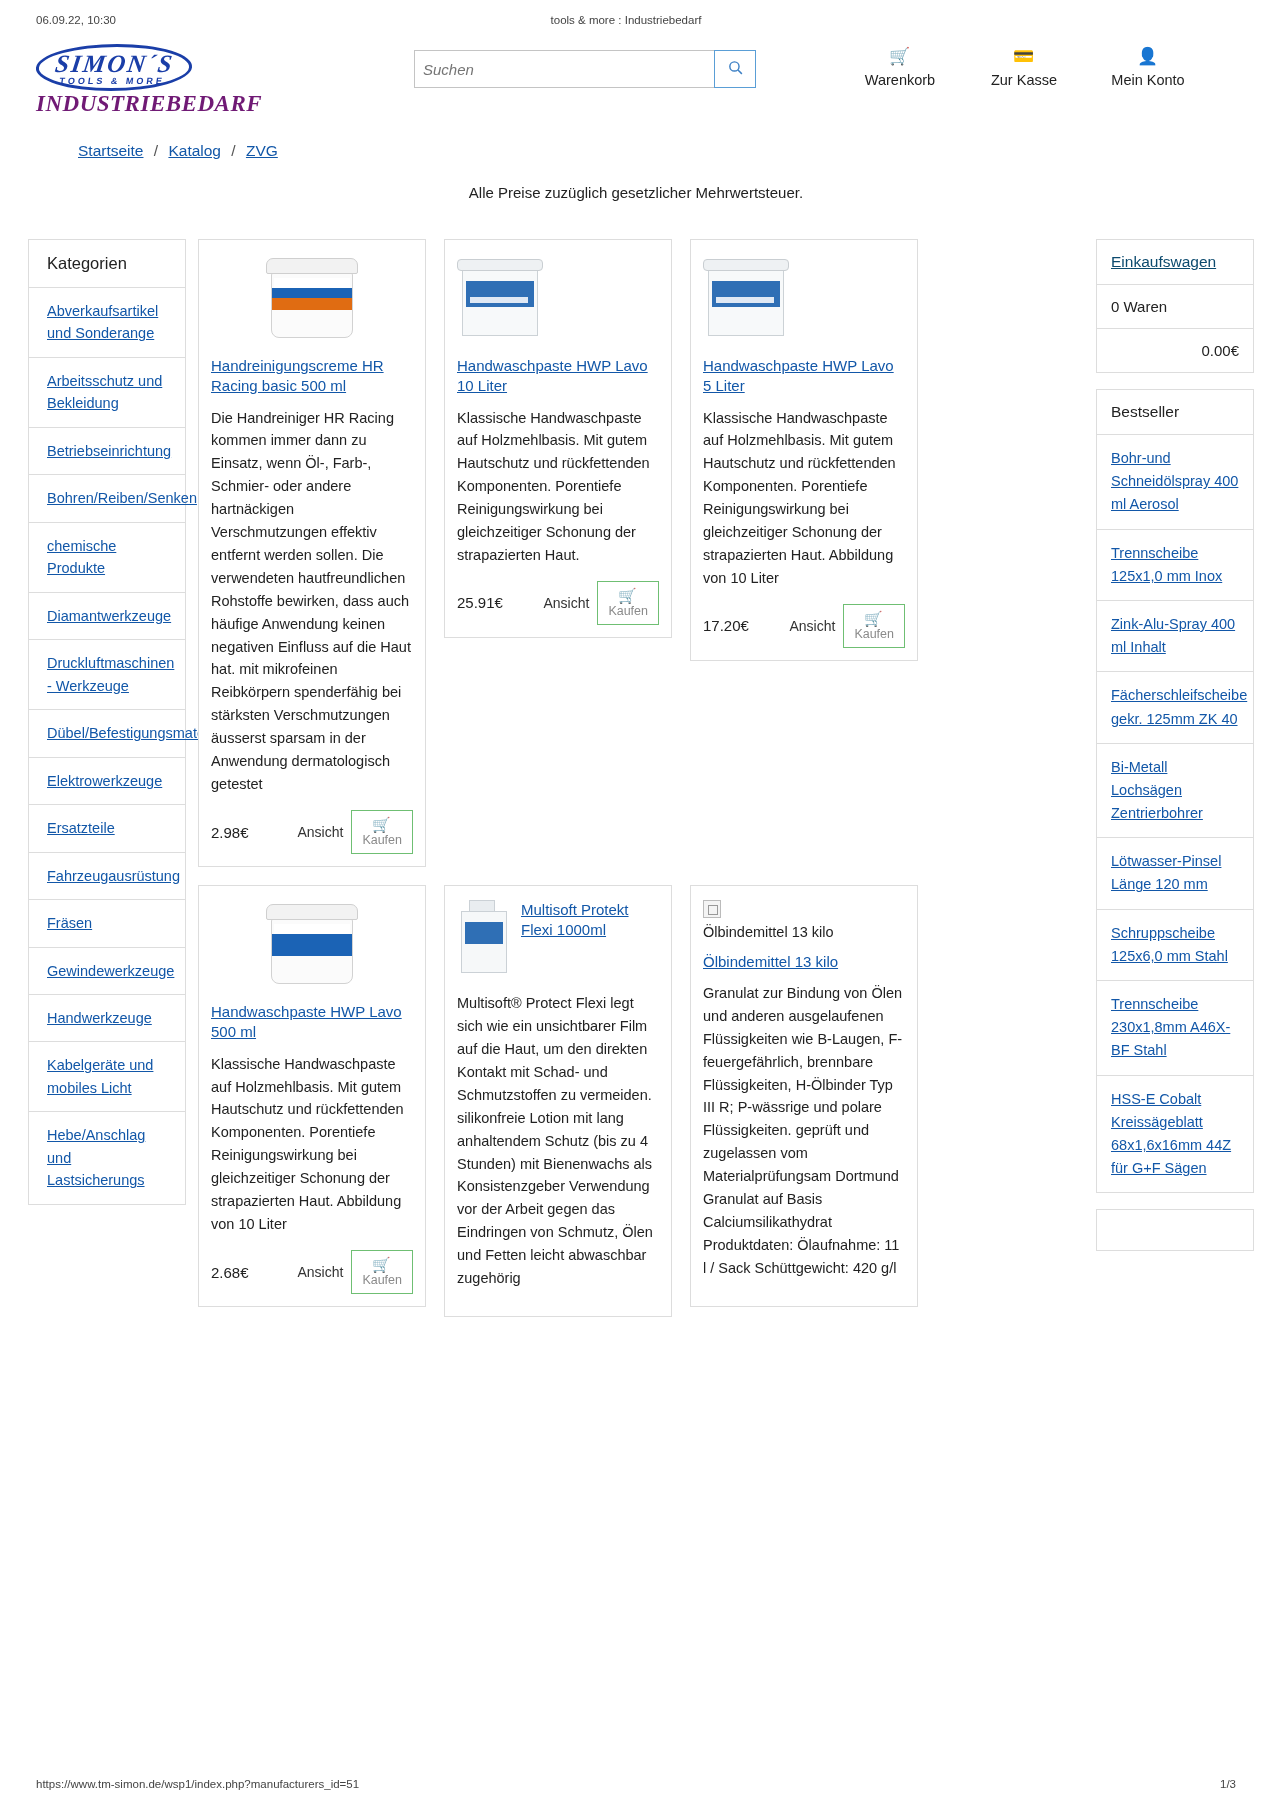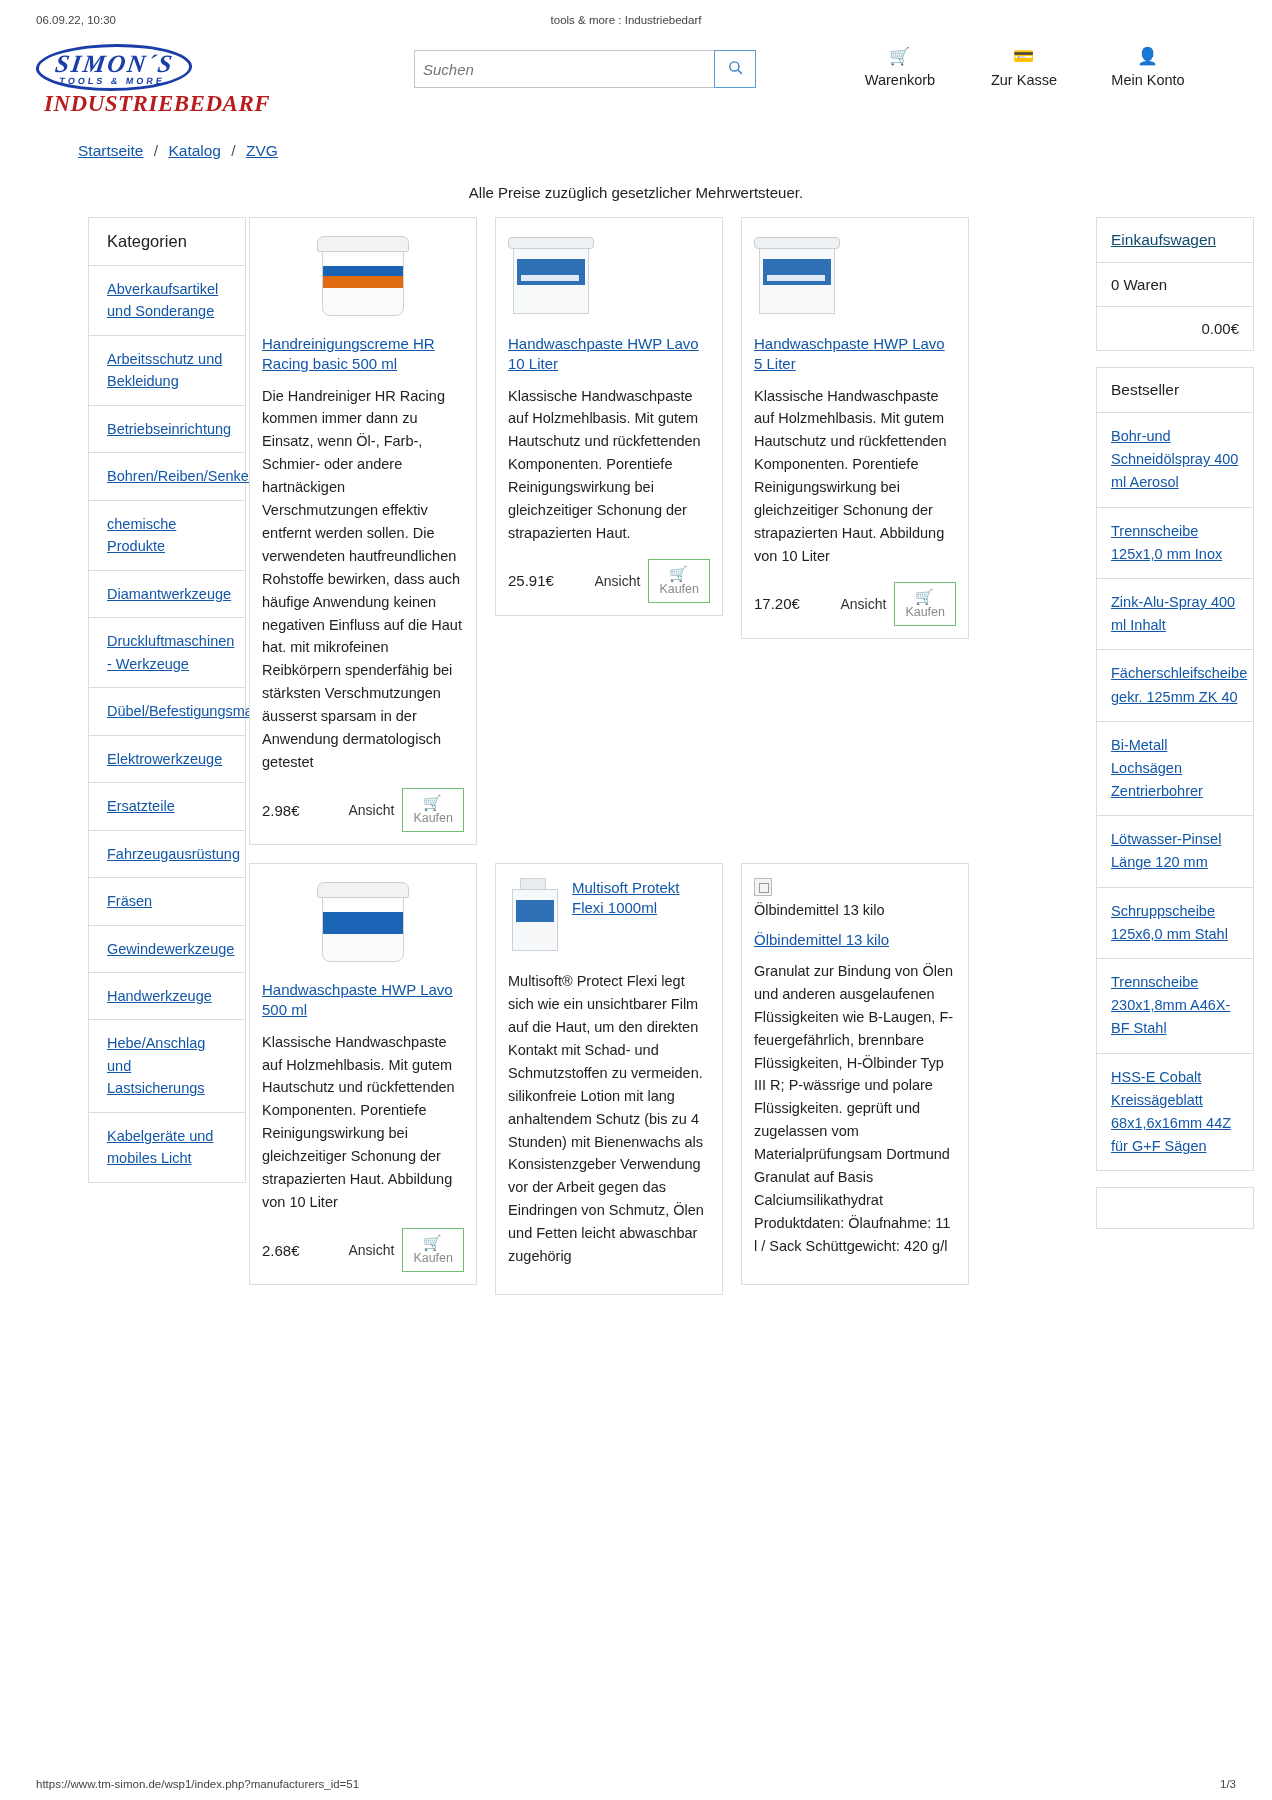--- a/index.html
+++ b/index.html
@@ -65,23 +65,22 @@
     color: #1a3ea8;
     text-align: center;
     display: block;
     font-weight: bold;
   }
   .logo-word {
     font-family: "Liberation Serif", serif;
     font-style: italic;
     font-weight: bold;
     font-size: 23px;
-    color: #b91c1c;
+    color: #701a75;
     letter-spacing: 0.5px;
-    margin-left: 8px;
     vertical-align: 4px;
   }
   .search-area {
     display: flex;
     align-items: center;
     margin-top: 14px;
     flex: 0 0 auto;
   }
   .search-input {
     width: 300px;
@@ -132,23 +131,24 @@
   .vat-note {
     text-align: center;
     font-size: 15px;
     color: #222;
     padding: 18px 0 16px 0;
   }
 
   
   .page {
     display: flex;
-    gap: 3px;
-    padding: 0 18px 30px 88px;
+    gap: 12px;
+    padding: 0 18px 30px 28px;
     align-items: flex-start;
+    margin-top: 22px;
   }
 
   
   .sidebar {
     width: 158px;
     border: 1px solid #dddddd;
     background: #fff;
     flex: 0 0 158px;
   }
   .sidebar-title {
@@ -430,22 +430,22 @@
     <div class="cat-item"><a href="#">chemische Produkte</a></div>
     <div class="cat-item"><a href="#">Diamantwerkzeuge</a></div>
     <div class="cat-item"><a href="#">Druckluftmaschinen - Werkzeuge</a></div>
     <div class="cat-item"><a href="#">Dübel/Befestigungsmaterial</a></div>
     <div class="cat-item"><a href="#">Elektrowerkzeuge</a></div>
     <div class="cat-item"><a href="#">Ersatzteile</a></div>
     <div class="cat-item"><a href="#">Fahrzeugausrüstung</a></div>
     <div class="cat-item"><a href="#">Fräsen</a></div>
     <div class="cat-item"><a href="#">Gewindewerkzeuge</a></div>
     <div class="cat-item"><a href="#">Handwerkzeuge</a></div>
+    <div class="cat-item"><a href="#">Kabelgeräte und mobiles Licht</a></div>
     <div class="cat-item"><a href="#">Hebe/Anschlag und Lastsicherungs</a></div>
-    <div class="cat-item"><a href="#">Kabelgeräte und mobiles Licht</a></div>
   </div>
 
   <div class="center-col">
 
 
     <div class="product-grid">
 
       <div class="product">
         <div class="p-img">
           <div class="jar">

